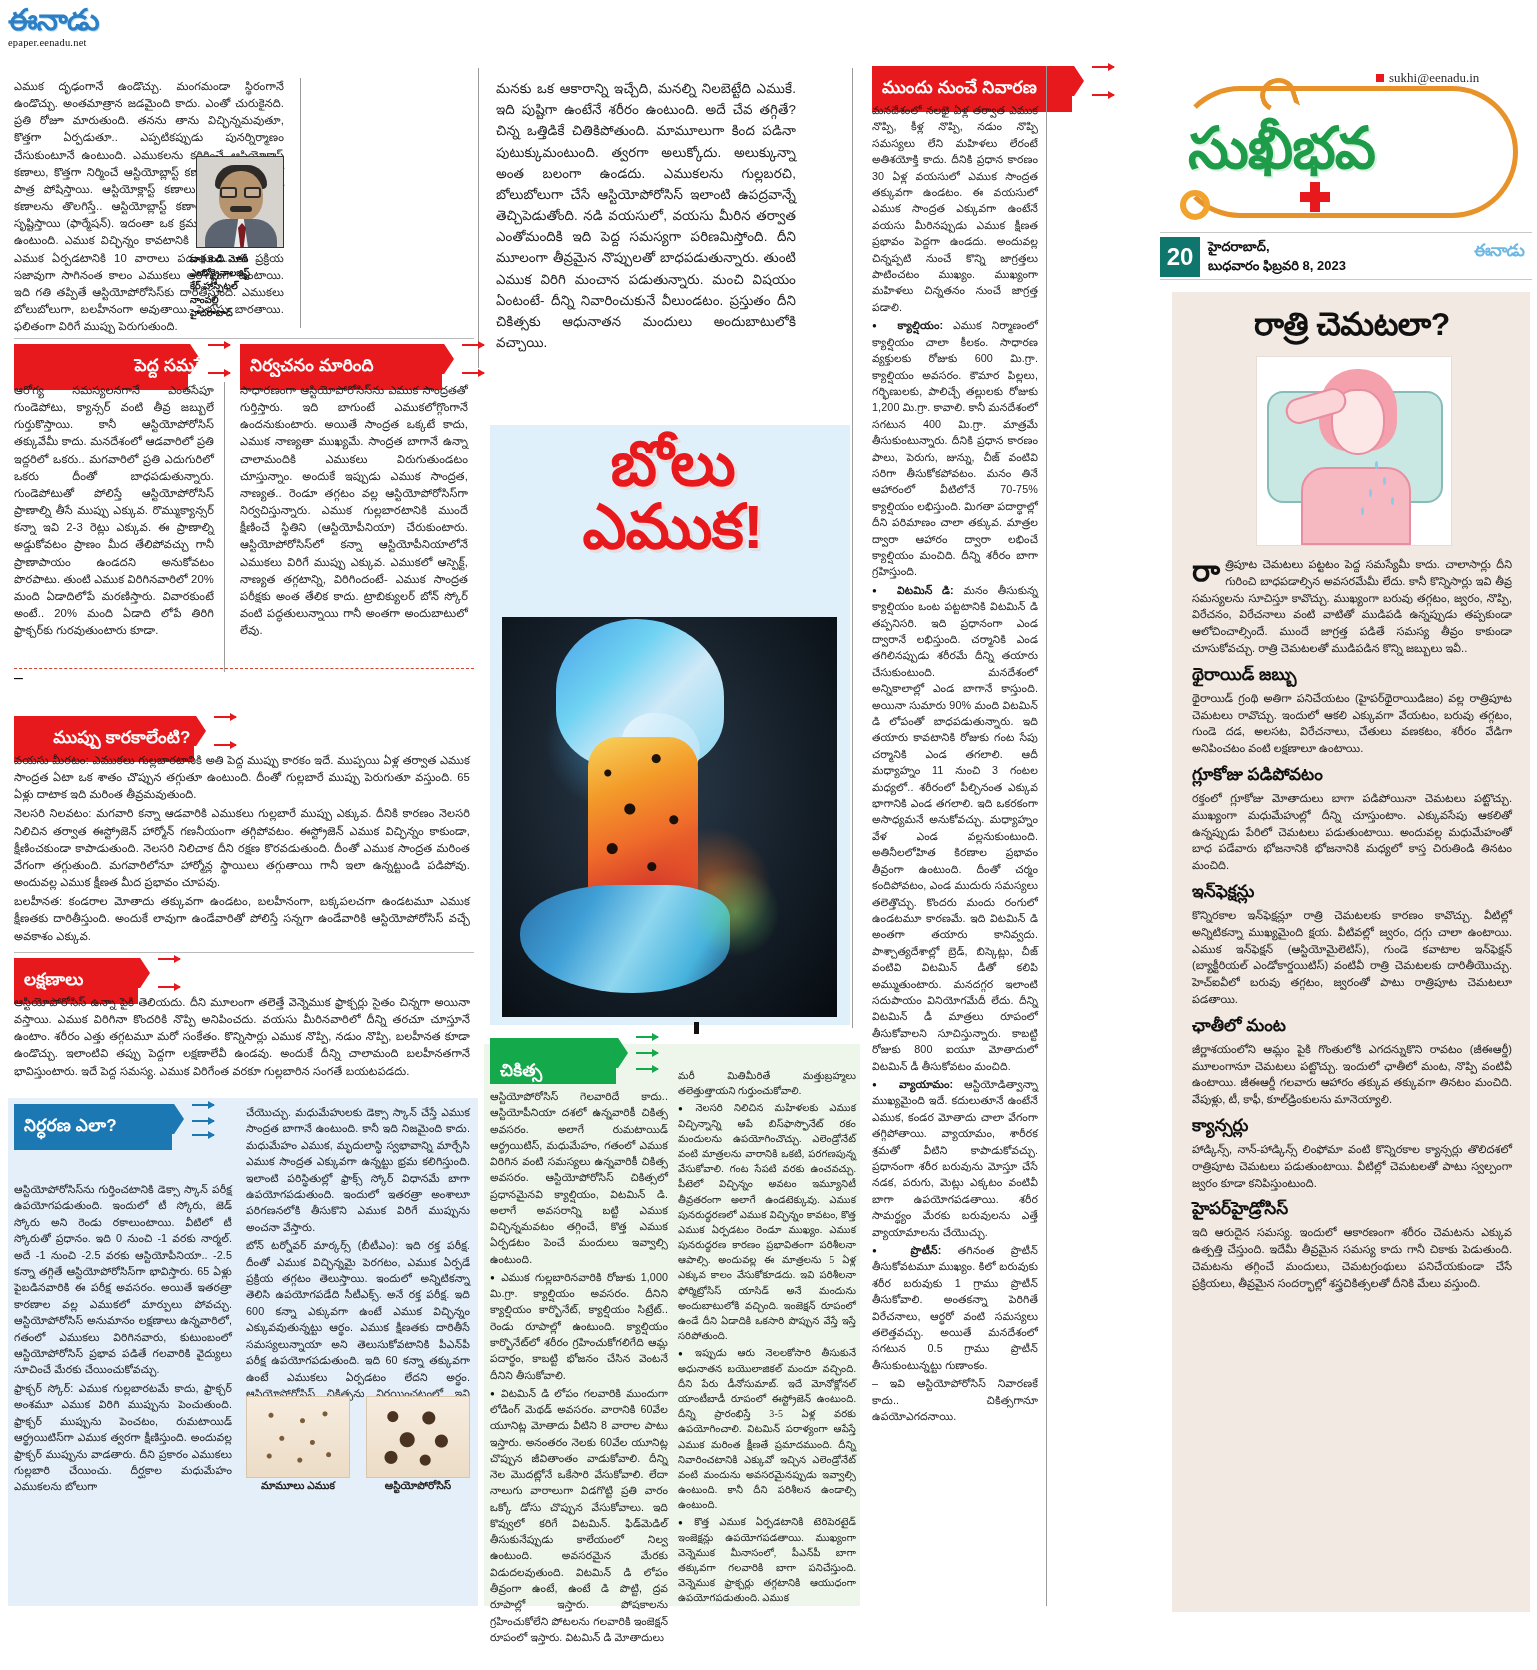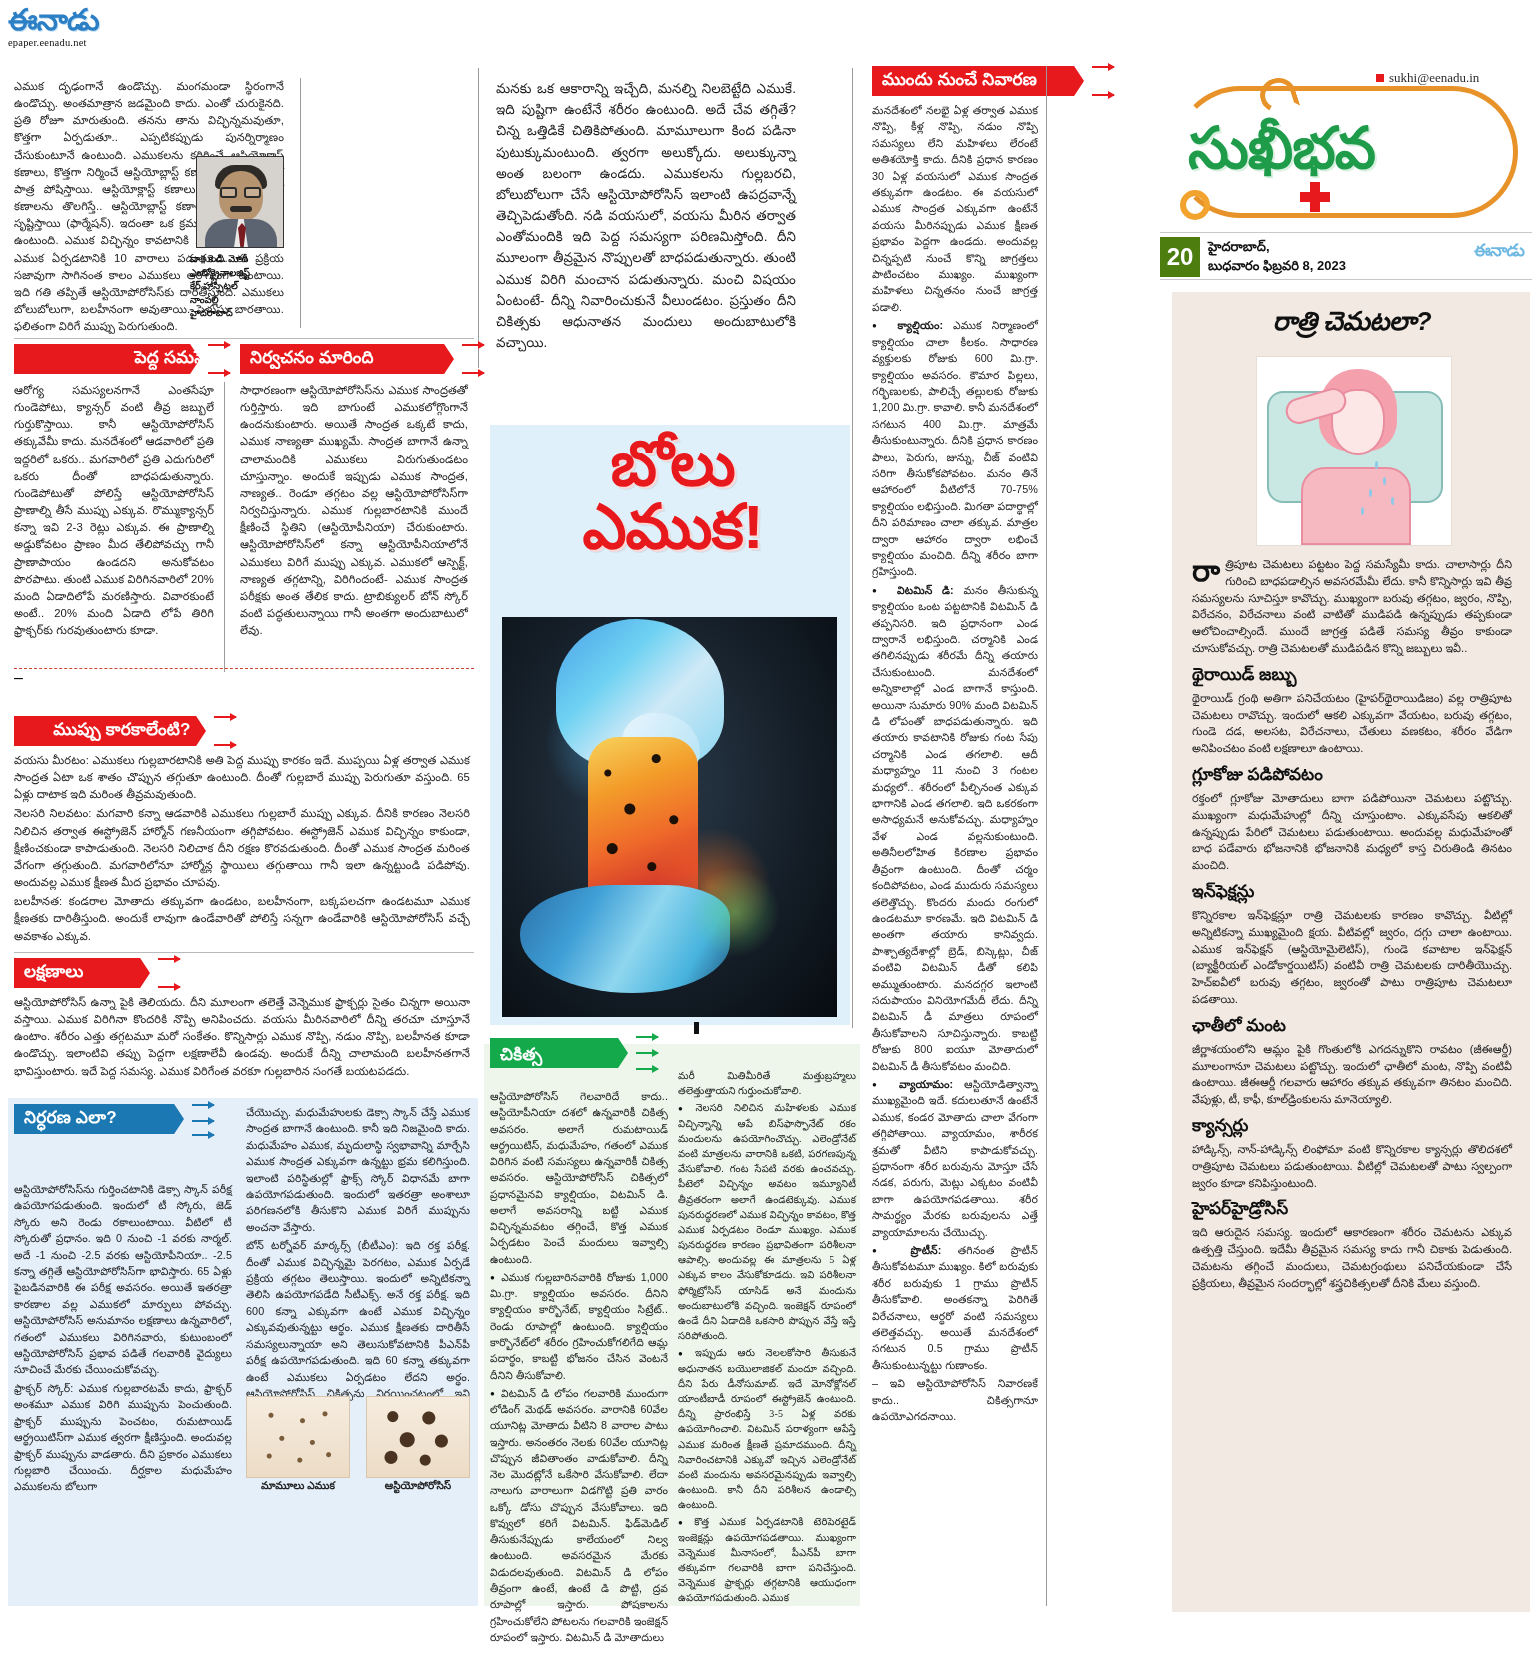--- a/index.html
+++ b/index.html
@@ -34,21 +34,21 @@
   }
 
   
   #page { position: absolute; inset: 0; }
 
   .col { position: absolute; }
 
   
   .sec-head {
     position: relative;
-    height: 30px;
+    height: 46px;
     display: flex; align-items: center;
     padding-left: 10px;
     color: #fff;
     font-size: 17px; font-weight: bold;
     letter-spacing: 0.2px;
   }
   .sec-head .bar {
     position: absolute; left: 0; top: 0; bottom: 0; right: 26px;
     z-index: 0;
   }
@@ -262,36 +262,36 @@
   #mast-email .sq {
     display:inline-block; width:8px; height:8px; background:#e8191c; margin-right:5px;
   }
   #mast-bar {
     position:absolute; left:1160px; top:232px; width:372px; height:48px;
     border-top:1px solid #c8c8c8; border-bottom:1px solid #c8c8c8;
     background:#fff;
   }
   #mast-pageno {
     position:absolute; left:0; top:4px; width:40px; height:40px;
-    background:#4d7c0f; color:#fff; font-size:24px; font-weight:bold;
+    background:#0f766e; color:#fff; font-size:24px; font-weight:bold;
     display:flex; align-items:center; justify-content:center;
   }
   #mast-dateline {
     position:absolute; left:48px; top:4px; font-size:13px; line-height:19px; color:#111; font-weight:bold;
   }
   #mast-minilogo {
     position:absolute; right:8px; top:8px; font-size:17px; font-weight:bold;
     color:#6fb8e2; letter-spacing:-1px;
   }
 
   
   #sidebar { position:absolute; left:1172px; top:292px; width:358px; height:1320px; background:#f1e9e2; }
   #sb-title {
     position:absolute; left:1192px; top:306px; width:320px; text-align:center;
-    font-size:26px; font-weight:bold; color:#111; letter-spacing:-0.5px;font-style:italic;
+    font-size:32px; font-weight:bold; color:#111; letter-spacing:-0.5px;
   }
   #sb-illus {
     position:absolute; left:1256px; top:356px; width:196px; height:190px;
     background:#ffffff; border:1px solid #e6ddd4; overflow:hidden;
   }
   #sb-illus .pillow {
     position:absolute; left:10px; top:34px; width:176px; height:112px;
     background:#c9e8e4; border:2px solid #86bdb8; border-radius:16px;
   }
   #sb-illus .hair {

